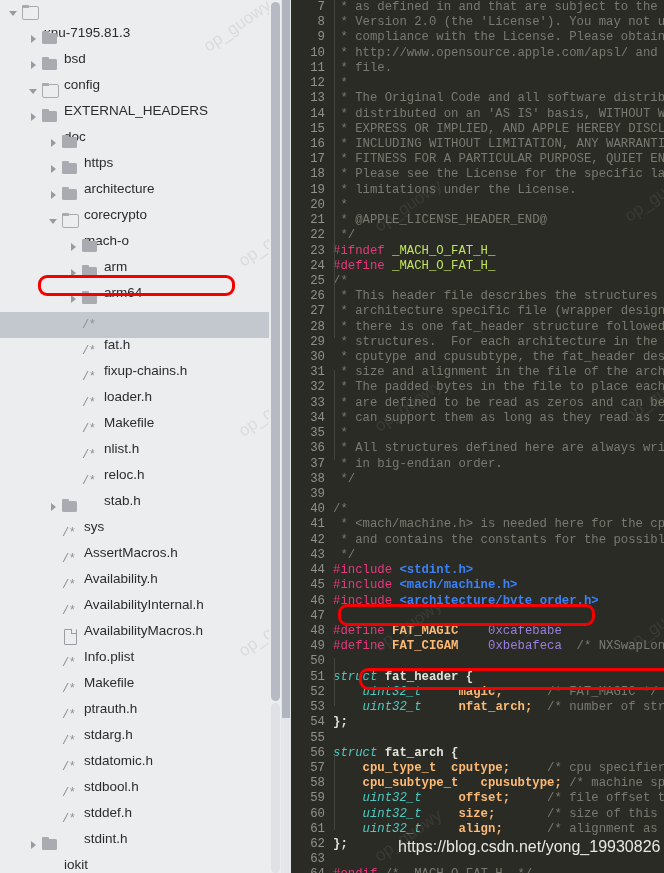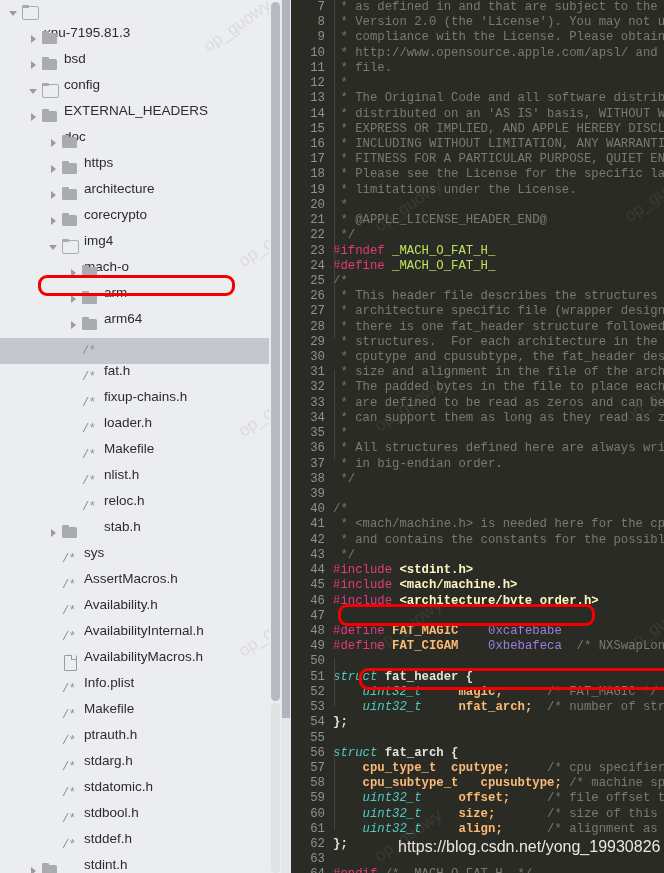--- a/index.html
+++ b/index.html
@@ -189,21 +189,21 @@
   .src { flex: 1 1 auto; white-space: pre; }
 
   
   #guides { position: absolute; left: 0; top: 0; width: 100%; height: 100%; pointer-events: none; z-index: 1; }
   .guide { position: absolute; width: 1px; background: #44443d; }
 
   
   .c-cmt   { color: #797a6f; }
   .c-pre   { color: #e5397e; }
   .c-id    { color: #bfe35c; }
-  .c-inc   { color: #fef9c3; font-weight: bold; }
+  .c-inc   { color: #3b82f6; font-weight: bold; }
   .c-kw    { color: #4ec9c0; font-style: italic; }
   .c-type  { color: #4ec9c0; font-style: italic; }
   .c-name  { color: #fdba74; font-weight: bold; }
   .c-num   { color: #9a7fe0; font-weight: normal; }
   .c-struct{ color: #e3e3db; font-weight: bold; }
   .c-punct { color: #e3e3db; font-weight: bold; }
   .c-plain { color: #dcdcd2; }
 
   
   .code-annotation {
@@ -291,26 +291,20 @@
           <span class="label">architecture</span>
         </div>
         <div class="row">
           <div style="flex: 0 0 48px;"></div>
           <div class="twisty closed"></div>
           <div class="ico folder"></div>
           <span class="label">corecrypto</span>
         </div>
         <div class="row">
           <div style="flex: 0 0 48px;"></div>
-          <div class="twisty closed"></div>
-          <div class="ico folder"></div>
-          <span class="label">img4</span>
-        </div>
-        <div class="row">
-          <div style="flex: 0 0 48px;"></div>
           <div class="twisty open"></div>
           <div class="ico folder-open"></div>
           <span class="label">mach-o</span>
         </div>
         <div class="row">
           <div style="flex: 0 0 68px;"></div>
           <div class="twisty closed"></div>
           <div class="ico folder"></div>
           <span class="label">arm</span>
         </div>

